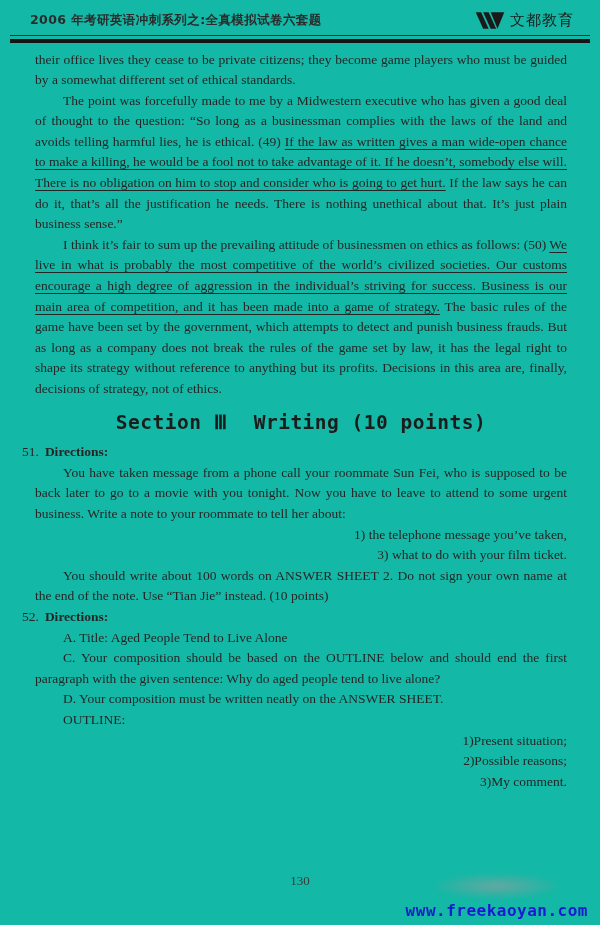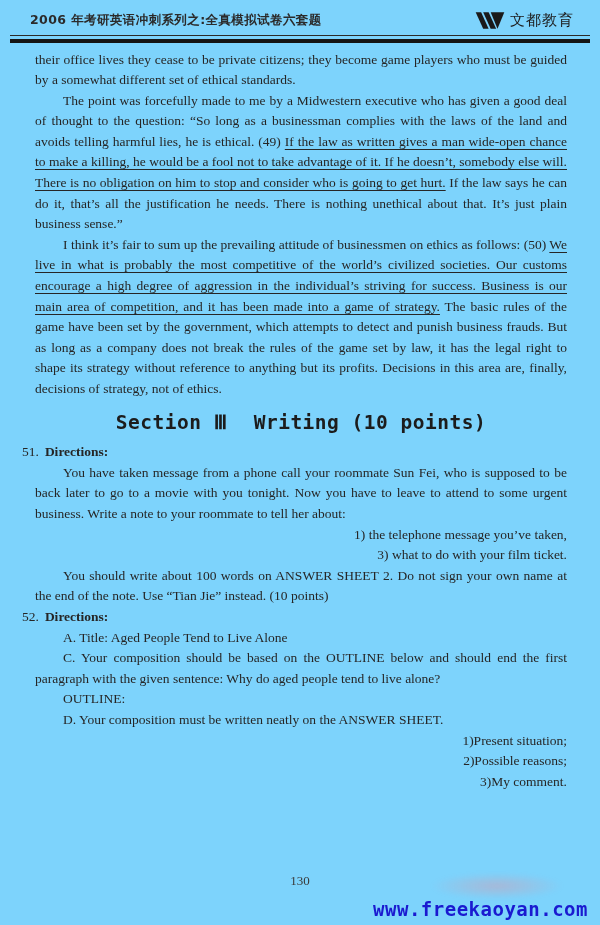--- a/index.html
+++ b/index.html
@@ -1,18 +1,18 @@
 <!DOCTYPE html>
 <html><head>
 <meta charset="utf-8">
 <style>
   html,body{margin:0;padding:0;background:#e8e8e8;}
   .page{
     position:relative;width:600px;height:925px;margin:0 auto;
-    background:#7dd3fc;overflow:hidden;
+    background:#14b8a6;overflow:hidden;
     font-family:"Liberation Serif","DejaVu Serif",serif;
     color:#262626;
   }
   
   .hdr{display:flex;justify-content:space-between;align-items:center;
        padding:11px 26px 0 30px;}
   .hdr-title{font-family:"DejaVu Sans","Liberation Sans",sans-serif;
        font-size:12.5px;font-weight:600;letter-spacing:.4px;color:#2b2b2b;}
   .brand{display:flex;align-items:center;gap:5px;}
   .brand-logo{display:inline-block;width:30px;height:19px;}
@@ -41,21 +41,21 @@
   .q-item{text-indent:22px !important;text-align:right;}
   .abcd{text-indent:28px;}
   
   .page-num{position:absolute;left:0;right:0;bottom:36px;text-align:center;
      font-size:13px;color:#3a3a3a;}
   .watermark{position:absolute;right:38px;bottom:26px;width:130px;height:26px;
      background:radial-gradient(ellipse at center,rgba(238,140,155,.38),rgba(238,140,155,0) 72%);
      filter:blur(2px);pointer-events:none;}
   .site-url{position:absolute;right:12px;bottom:5px;
      font-family:"DejaVu Sans Mono","Liberation Mono",monospace;
-     font-weight:700;font-size:19px;letter-spacing:.5px;
+     font-weight:700;font-size:16px;letter-spacing:.5px;
      color:#1a1ad0;text-decoration:none;cursor:pointer;}
 </style>
 </head>
 <body>
 
 <div class="page">
 
   <div class="hdr">
     <div class="hdr-title">2006 年考研英语冲刺系列之:全真模拟试卷六套题</div>
     <div class="brand">
@@ -84,22 +84,22 @@
 
     <p class="directions"><span class="qnum">51.</span><b>Directions:</b></p>
     <p class="q-intro"><span>You have taken message from a phone call your roommate Sun Fei, who is supposed to be back later to go to a movie with you tonight. Now you have to leave to attend to some urgent business. Write a note to your roommate to tell her about:</span></p>
     <p class="q-item">1) the telephone message you’ve taken,</p>
     <p class="q-item">3) what to do with your film ticket.</p>
     <p class="q-intro"><span>You should write about 100 words on ANSWER SHEET 2. Do not sign your own name at the end of the note. Use “Tian Jie” instead. (10 points)</span></p>
 
     <p class="directions"><span class="qnum">52.</span><b>Directions:</b></p>
     <p class="abcd">A. Title: Aged People Tend to Live Alone</p>
     <p class="abcd">C. Your composition should be based on the OUTLINE below and should end the first paragraph with the given sentence: Why do aged people tend to live alone?</p>
+    <p class="abcd">D. Your composition must be written neatly on the ANSWER SHEET.</p>
     <p class="abcd">OUTLINE:</p>
-    <p class="abcd">D. Your composition must be written neatly on the ANSWER SHEET.</p>
     <p class="q-item">1)Present situation;</p>
     <p class="q-item">2)Possible reasons;</p>
     <p class="q-item">3)My comment.</p>
   </div>
 
   <div class="page-num">130</div>
   <div class="watermark"></div>
   <a class="site-url">www.freekaoyan.com</a>
 
 </div>

